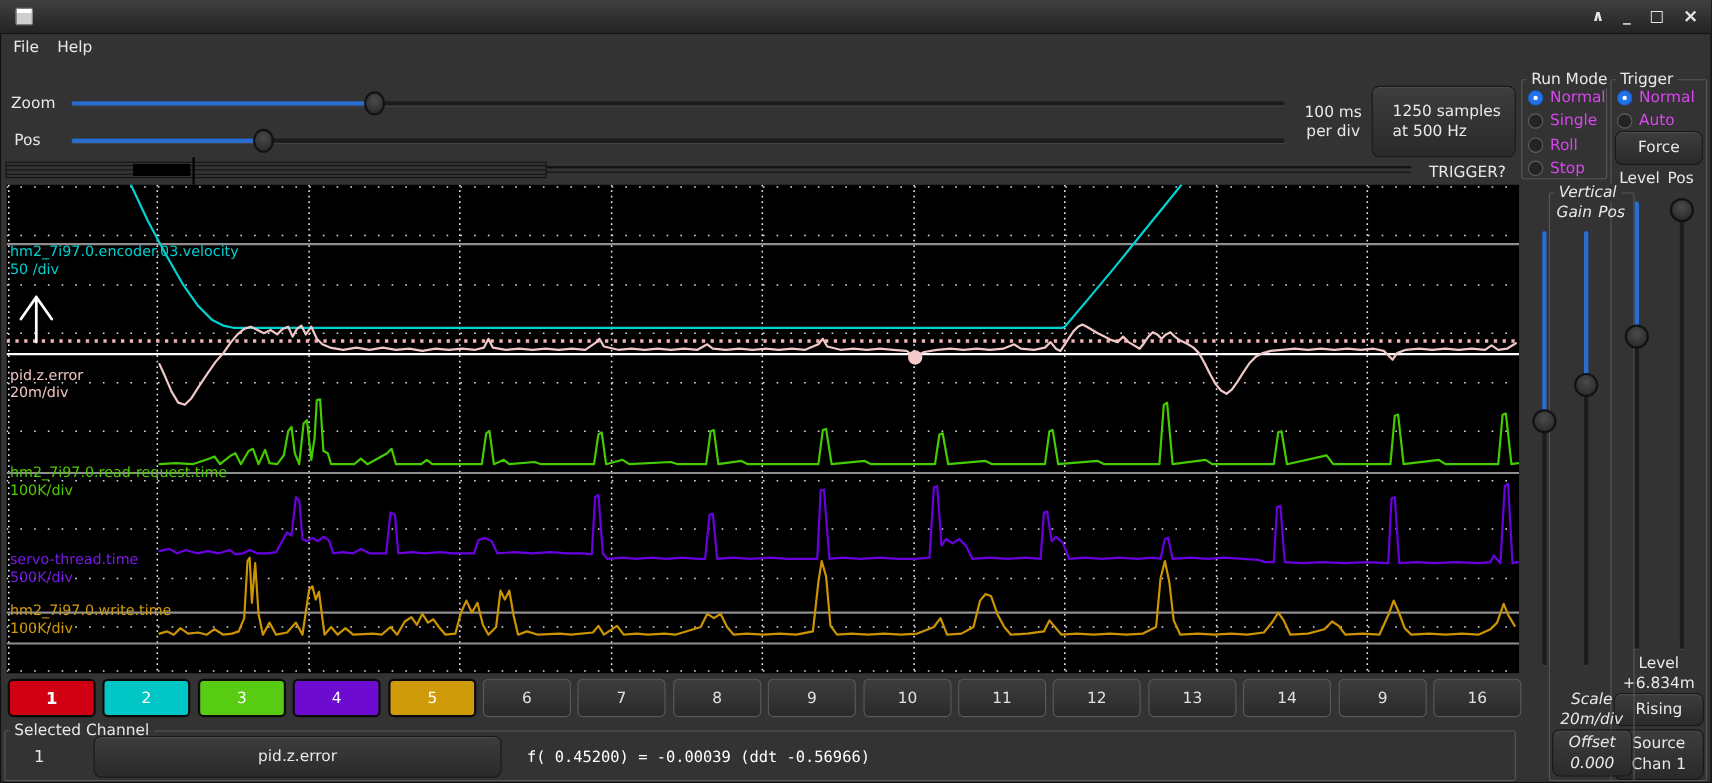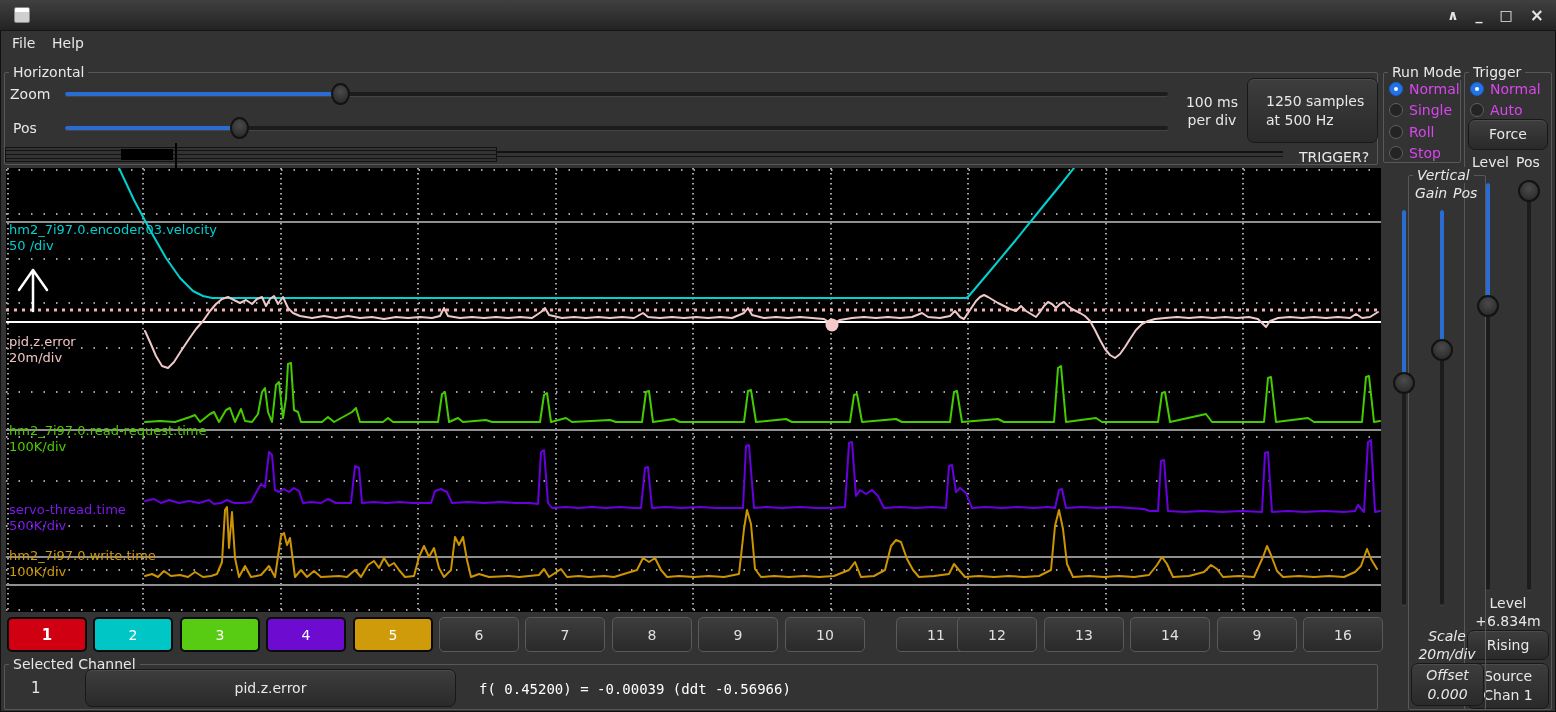--- a/index.html
+++ b/index.html
@@ -69,23 +69,20 @@
       <span>∧</span>
       <span>_</span>
       <span>□</span>
       <span style="font-size:17px;">×</span>
     </div>
   </div>
 
   <span class="menu-item" style="left:12px;top:35px;">File</span>
   <span class="menu-item" style="left:52px;top:35px;">Help</span>
 
-  <div class="group" style="left:4px;top:72px;width:1374px;height:93px;">
-    <span class="group-label">Horizontal</span>
-  </div>
   <span class="lbl" style="left:10px;top:86px;">Zoom</span>
   <span class="lbl" style="left:13px;top:120px;">Pos</span>
 
   <div id="rec-outer" style="left:5px;top:147px;width:492px;height:15px;"></div>
   <div class="rec" style="left:6px;top:150px;width:490px;height:1px;"></div>
   <div class="rec" style="left:6px;top:154px;width:490px;height:1px;"></div>
   <div class="rec" style="left:6px;top:158px;width:490px;height:1px;"></div>
   <div class="rec" style="left:121px;top:149px;width:52px;height:11px;background:#000;"></div>
   <div class="rec" style="left:175px;top:143px;width:2px;height:25px;background:#000;"></div>
   <div class="rec" style="left:497px;top:151px;width:786px;height:2px;"></div>
@@ -256,19 +253,19 @@
     <div class="ch-btn colored sel" style="left: 7px; background: rgb(208, 0, 18);">1</div>
     <div class="ch-btn colored" style="left: 93px; background: rgb(0, 198, 198);">2</div>
     <div class="ch-btn colored" style="left: 180px; background: rgb(88, 203, 19);">3</div>
     <div class="ch-btn colored" style="left: 266px; background: rgb(110, 11, 208);">4</div>
     <div class="ch-btn colored" style="left: 353px; background: rgb(207, 155, 10);">5</div>
     <div class="ch-btn" style="left: 439px;">6</div>
     <div class="ch-btn" style="left: 525px;">7</div>
     <div class="ch-btn" style="left: 612px;">8</div>
     <div class="ch-btn" style="left: 698px;">9</div>
     <div class="ch-btn" style="left: 785px;">10</div>
-    <div class="ch-btn" style="left: 896px;">11</div>
+    <div class="ch-btn" style="left: 871px;">11</div>
     <div class="ch-btn" style="left: 957px;">12</div>
     <div class="ch-btn" style="left: 1044px;">13</div>
     <div class="ch-btn" style="left: 1130px;">14</div>
     <div class="ch-btn" style="left: 1217px;">9</div>
     <div class="ch-btn" style="left: 1303px; text-align: right;">16</div>
   </div>
 
 </body></html>

